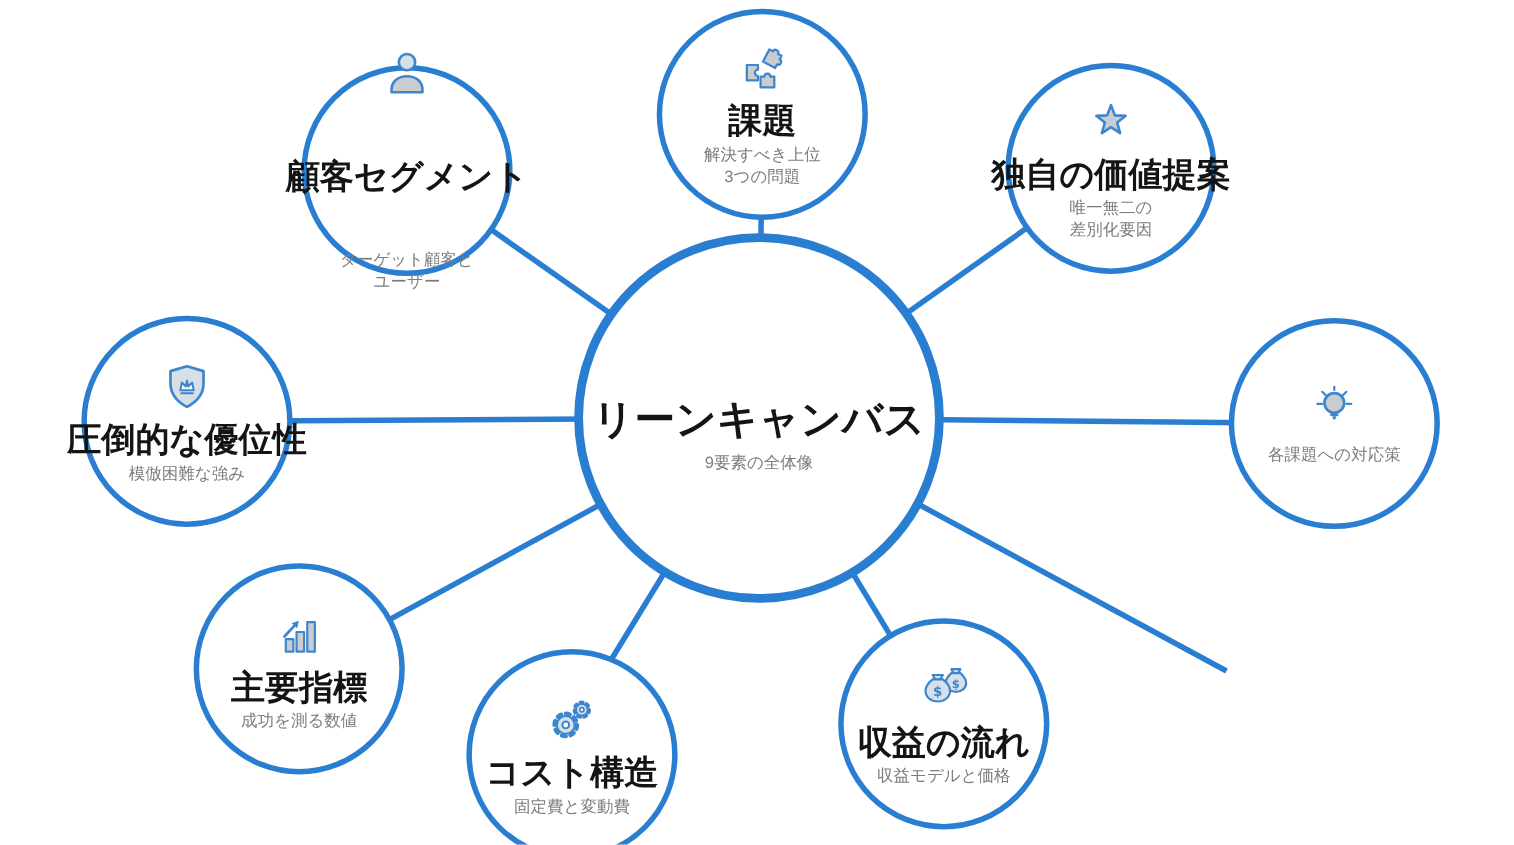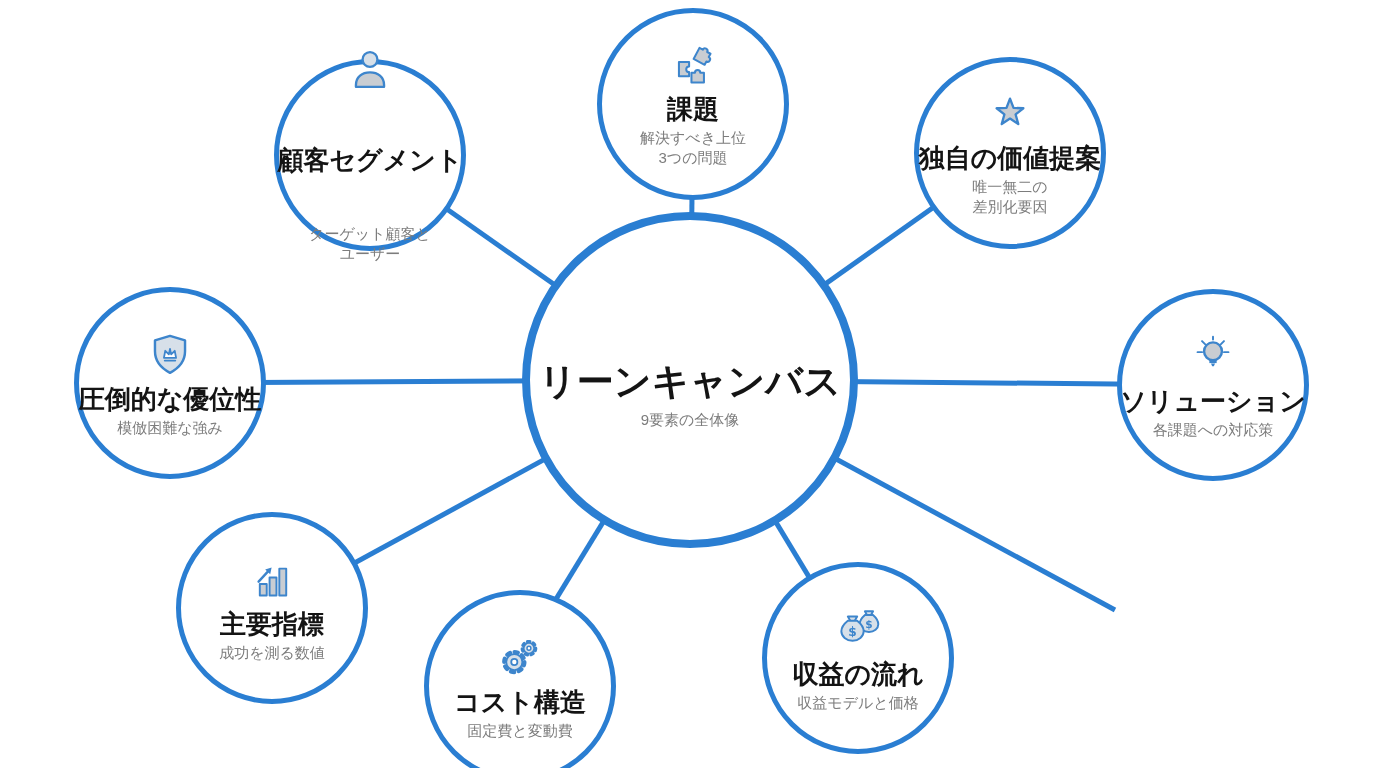--- a/index.html
+++ b/index.html
@@ -18,21 +18,21 @@
   .connectors line{stroke:var(--accent);stroke-width:5;}
   .node{
     position:absolute;box-sizing:border-box;
     width:192px;height:192px;border-radius:50%;
     background:#fff;border:5px solid var(--accent);
     display:flex;flex-direction:column;align-items:center;justify-content:center;
     text-align:center;
   }
   .node .icon{line-height:0;margin-bottom:3px;}
   .node-title{
-    font-size:26px;font-weight:700;color:var(--title-color);
+    font-size:31px;font-weight:700;color:var(--title-color);
     white-space:nowrap;line-height:1.2;overflow:visible;
   }
   .node-subtitle{
     font-size:15px;color:var(--subtitle-color);line-height:1.32;
     white-space:pre-line;margin-top:3px;
   }
   .center-node{
     width:336px;height:336px;border-width:8px;
   }
   .center-title{font-size:37px;font-weight:700;color:var(--title-color);white-space:nowrap;margin-top:26px;}
@@ -140,21 +140,20 @@
           <path d="M45.5 26 h5.5"></path>
           <path d="M18.5 12.5 l4 4"></path>
           <path d="M45.5 12.5 l-4 4"></path>
           <path d="M32 7 v3.5"></path>
         </g>
         <circle cx="32" cy="25" r="11" class="f-gray st"></circle>
         <path d="M27.5 36.5 h9 v3 h-9 z" class="f-blue"></path>
         <path d="M29.5 40 h5 l-1.5 3.5 h-2 z" class="f-blue"></path>
       </svg>
     </span>
-    <div class="node-title">ソリューション</div>
     <div class="node-subtitle">各課題への対応策</div>
   </div>
 
   <div class="node n-metrics">
     <span class="icon">
       <svg viewBox="0 0 64 64" width="54" height="52">
         <g class="f-gray st" style="stroke-width:2.4">
           <rect x="17" y="37" width="8.5" height="14"></rect>
           <rect x="29" y="29" width="8.5" height="22"></rect>
           <rect x="41" y="18" width="8.5" height="33"></rect>

